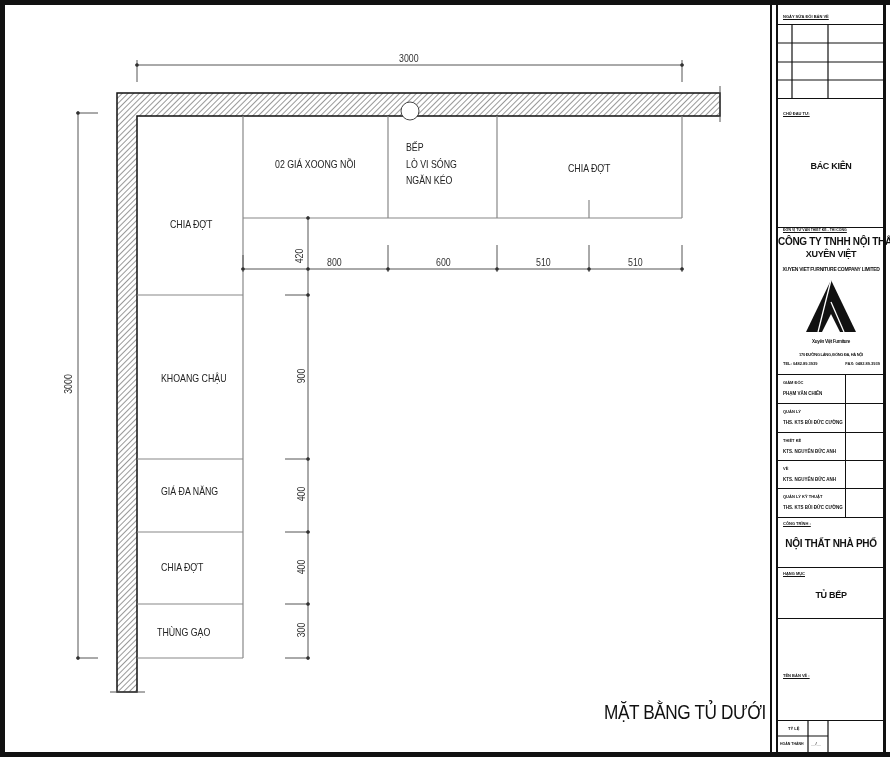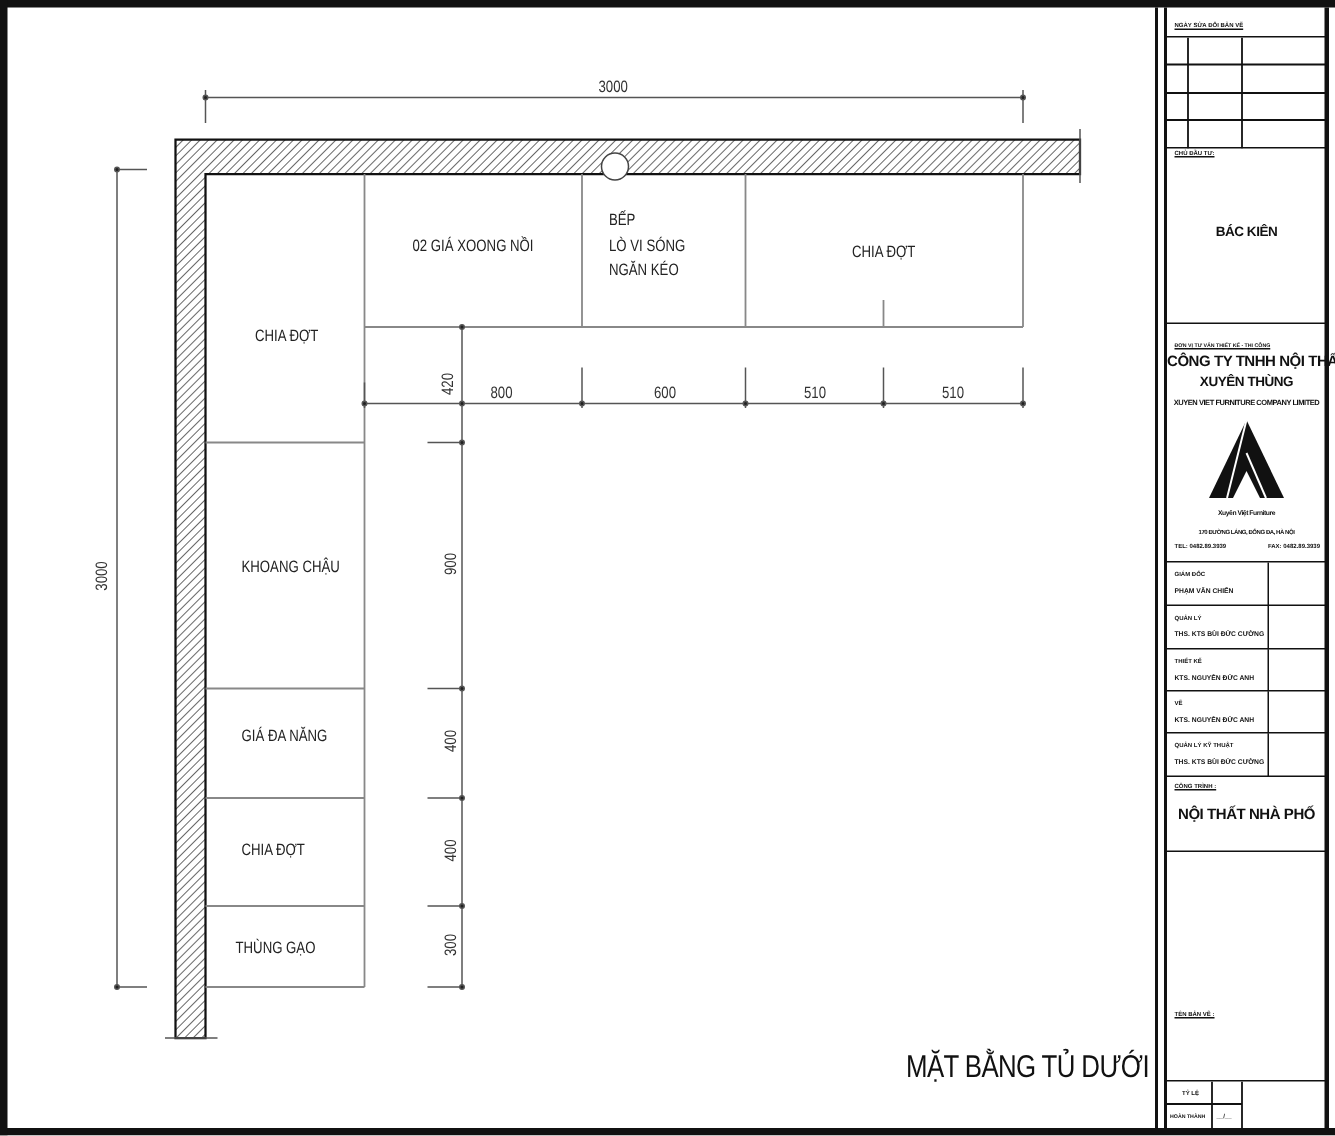--- a/index.html
+++ b/index.html
@@ -135,29 +135,29 @@
       <g stroke="#111" stroke-width="1.2">
         <line x1="14" y1="0" x2="14" y2="74"></line>
         <line x1="50" y1="0" x2="50" y2="74"></line>
         <line x1="0" y1="18" x2="106" y2="18"></line>
         <line x1="0" y1="37" x2="106" y2="37"></line>
         <line x1="0" y1="55" x2="106" y2="55"></line>
       </g>
     </svg>
   </div>
 
-  <div class="cell" style="top:88px;height:123px;">
+  <div class="cell" style="top:100px;height:123px;">
     <span class="tiny" style="left:5px;top:6px;">CHỦ ĐẦU TƯ:</span>
     <span class="big" style="top:56px;font-size:9px;">BÁC KIÊN</span>
   </div>
 
   <div class="cell" style="top:217px;height:153px;">
     <span class="tiny" style="left:5px;top:6px;font-size:3.5px;">ĐƠN VỊ TƯ VẤN THIẾT KẾ - THI CÔNG</span>
     <span class="big" style="top:14px;font-size:10px;">CÔNG TY TNHH NỘI THẤT</span>
-    <span class="big" style="top:27px;font-size:9px;">XUYÊN THÙNG</span>
+    <span class="big" style="top:27px;font-size:9px;">XUYÊN VIỆT</span>
     <span class="big" style="top:44px;font-size:5px;">XUYEN VIET FURNITURE COMPANY LIMITED</span>
     <svg width="106" height="60" style="position:absolute;left:0;top:56px;">
       <polygon points="53,2 28,54 78,54" fill="#111"></polygon>
       <line x1="53" y1="2" x2="40" y2="54" stroke="#fff" stroke-width="1.3"></line>
       <line x1="53" y1="24" x2="66" y2="54" stroke="#fff" stroke-width="1.3"></line>
       <polygon points="44,54 53,36 62,54" fill="#fff"></polygon>
     </svg>
     <span class="big" style="top:117px;font-size:4.5px;font-weight:bold;">Xuyên Việt Furniture</span>
     <span class="big" style="top:130px;font-size:4px;">170 ĐƯỜNG LÁNG, ĐỐNG ĐA, HÀ NỘI</span>
     <span class="small" style="left:5px;top:139px;font-size:4px;">TEL: 0482.89.3939</span>
@@ -187,20 +187,24 @@
   <div class="cell" style="top:484px;height:29px;">
     <span class="small" style="left:5px;top:5px;font-size:4px;">QUẢN LÝ KỸ THUẬT</span>
     <span class="small" style="left:5px;top:16px;">THS. KTS BÙI ĐỨC CƯỜNG</span>
     <div style="position:absolute;left:67px;top:0;width:1.2px;height:29px;background:#111;"></div>
   </div>
 
   <div class="cell" style="top:513px;height:50px;">
     <span class="tiny" style="left:5px;top:3px;">CÔNG TRÌNH :</span>
     <span class="big" style="top:20px;font-size:10px;">NỘI THẤT NHÀ PHỐ</span>
   </div>
+  <div class="cell" style="top:563px;height:51px;">
+    <span class="tiny" style="left:5px;top:3px;">HẠNG MỤC</span>
+    <span class="big" style="top:22px;font-size:9px;">TỦ BẾP</span>
+  </div>
   <div class="cell" style="top:665px;height:51px;">
     <span class="tiny" style="left:5px;top:3px;">TÊN BẢN VẼ :</span>
   </div>
   <div class="cell" style="top:716px;height:31px;border-bottom:none;">
     <svg width="106" height="31" style="position:absolute;left:0;top:0;">
       <g stroke="#111" stroke-width="1.2">
         <line x1="30" y1="0" x2="30" y2="31"></line>
         <line x1="50" y1="0" x2="50" y2="31"></line>
         <line x1="0" y1="15" x2="50" y2="15"></line>
       </g>

